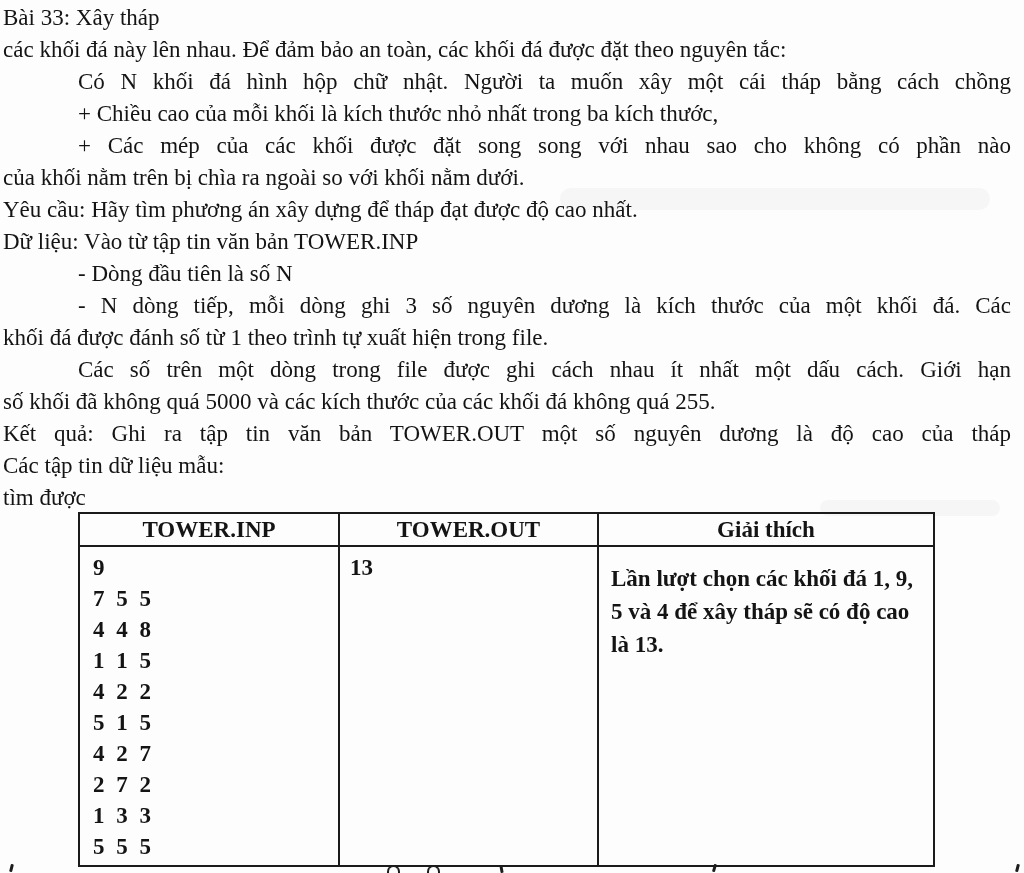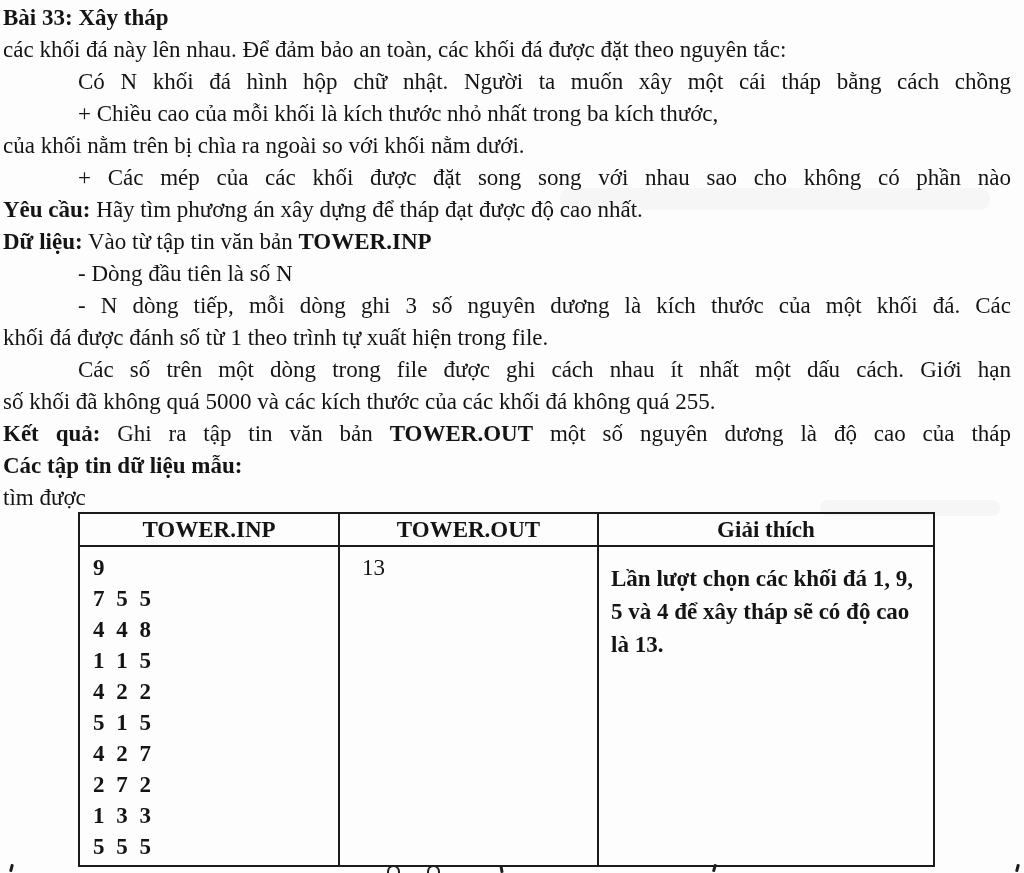--- a/index.html
+++ b/index.html
@@ -6,60 +6,60 @@
   body{
     width:1024px;height:873px;position:relative;overflow:hidden;
     background:#fdfdfd;color:#141414;
     font-family:"Liberation Serif","DejaVu Serif",serif;
     font-size:23px;line-height:32px;
   }
   .doc{position:absolute;left:3px;top:2px;width:1008px;}
   .line{height:32px;white-space:normal;}
   .line.indent{padding-left:75px;}
   .line.stretch{text-align:justify;text-align-last:justify;}
-  .b{font-weight:bold;}
+  .b{font-weight:normal;}
   
   .smudge{position:absolute;pointer-events:none;background:rgba(120,120,120,0.05);border-radius:12px;}
   .sm1{left:560px;top:188px;width:430px;height:22px;}
   .sm2{left:820px;top:500px;width:180px;height:16px;}
   
   table.sample{
     position:absolute;left:78px;top:512px;
     border-collapse:collapse;table-layout:fixed;width:855px;
   }
   table.sample th, table.sample td{
     border:2px solid #1b1b1b;font-size:23px;
   }
   table.sample th{height:29px;padding:0;font-weight:bold;text-align:center;line-height:31px;}
   col.c1{width:260px;} col.c2{width:259px;} col.c3{width:336px;}
   td.cell-inp{height:313px;vertical-align:top;padding:5px 4px 0 13px;}
   td.cell-out{vertical-align:top;padding:5px 4px 0 10px;}
   td.cell-exp{vertical-align:top;padding:15px 5px 0 12px;}
   .inp-line{line-height:31px;font-weight:bold;word-spacing:6px;}
-  .out-val{line-height:31px;font-weight:normal;margin-left:12px;}
+  .out-val{line-height:31px;font-weight:bold;}
   .exp-text{line-height:33px;font-weight:bold;text-align:left;}
   
   .cutoff{position:absolute;left:0;top:862px;width:1024px;height:11px;overflow:hidden;}
   .frag{position:absolute;background:#1c1c1c;}
   .frag.tick{width:2.5px;height:8px;border-radius:1px;}
   .frag.arc{width:9px;height:9px;background:transparent;border:2.5px solid #1c1c1c;border-bottom:none;border-radius:7px 7px 0 0;}
 </style>
 </head>
 <body>
 
 <div class="smudge sm1"></div>
 <div class="smudge sm2"></div>
 
 <div class="doc">
   <div class="line"><span class="b">Bài 33: Xây tháp</span></div>
   <div class="line"><span>các khối đá này lên nhau. Để đảm bảo an toàn, các khối đá được đặt theo nguyên tắc:</span></div>
   <div class="line indent stretch"><span>Có N khối đá hình hộp chữ nhật. Người ta muốn xây một cái tháp bằng cách chồng</span></div>
   <div class="line indent"><span>+ Chiều cao của mỗi khối là kích thước nhỏ nhất trong ba kích thước,</span></div>
+  <div class="line indent stretch"><span>+ Các mép của các khối được đặt song song với nhau sao cho không có phần nào</span></div>
   <div class="line"><span>của khối nằm trên bị chìa ra ngoài so với khối nằm dưới.</span></div>
-  <div class="line indent stretch"><span>+ Các mép của các khối được đặt song song với nhau sao cho không có phần nào</span></div>
   <div class="line"><span class="b">Yêu cầu:</span><span> Hãy tìm phương án xây dựng để tháp đạt được độ cao nhất.</span></div>
   <div class="line"><span class="b">Dữ liệu:</span><span> Vào từ tập tin văn bản </span><span class="b">TOWER.INP</span></div>
   <div class="line indent"><span>- Dòng đầu tiên là số N</span></div>
   <div class="line indent stretch"><span>- N dòng tiếp, mỗi dòng ghi 3 số nguyên dương là kích thước của một khối đá. Các</span></div>
   <div class="line"><span>khối đá được đánh số từ 1 theo trình tự xuất hiện trong file.</span></div>
   <div class="line indent stretch"><span>Các số trên một dòng trong file được ghi cách nhau ít nhất một dấu cách. Giới hạn</span></div>
   <div class="line"><span>số khối đã không quá 5000 và các kích thước của các khối đá không quá 255.</span></div>
   <div class="line stretch"><span class="b">Kết quả:</span><span> Ghi ra tập tin văn bản </span><span class="b">TOWER.OUT</span><span> một số nguyên dương là độ cao của tháp</span></div>
   <div class="line"><span class="b">Các tập tin dữ liệu mẫu:</span></div>
   <div class="line"><span>tìm được</span></div>

